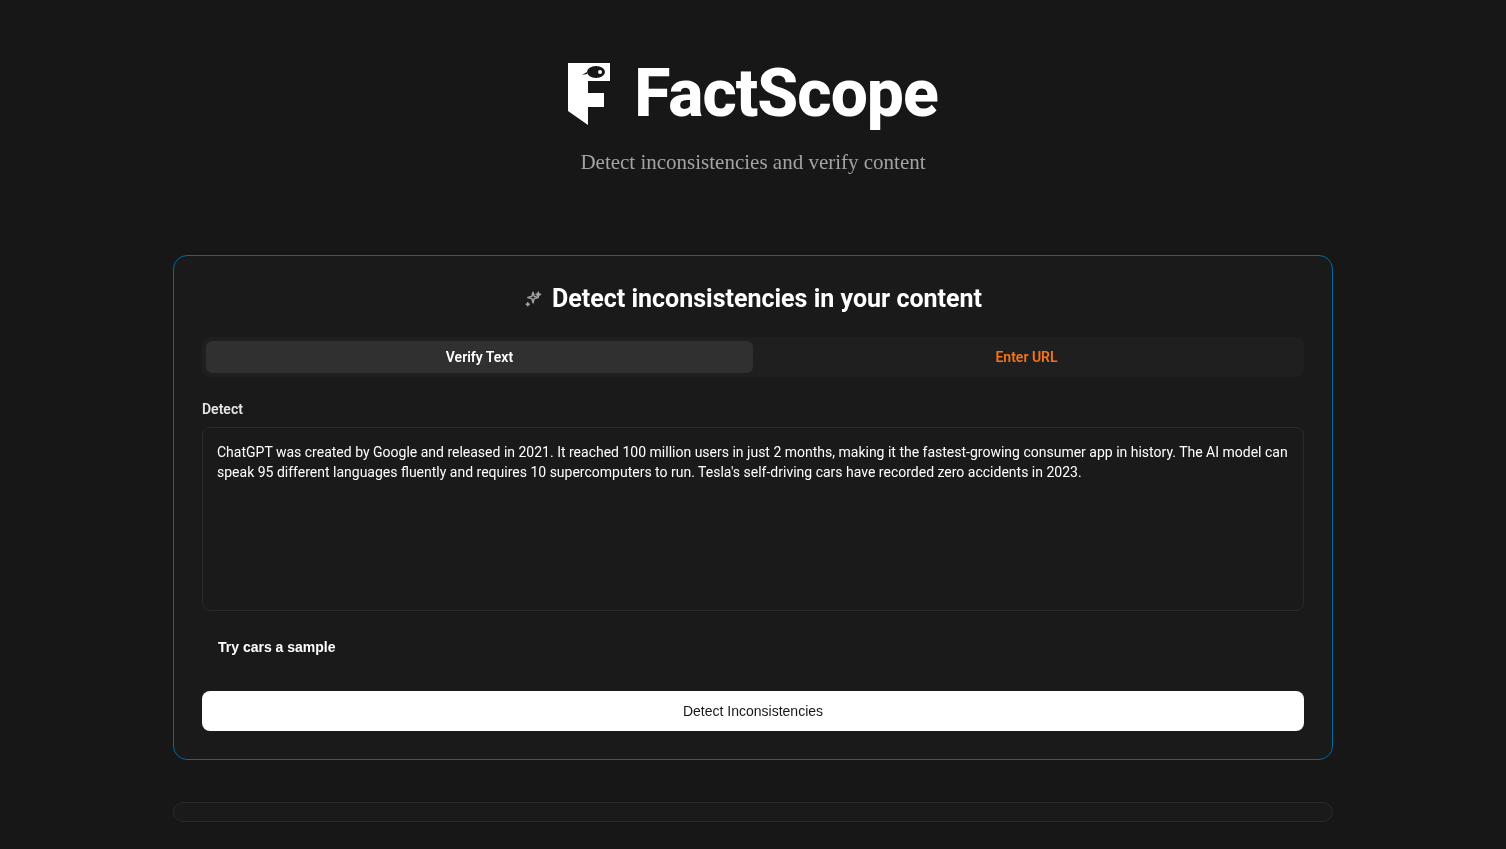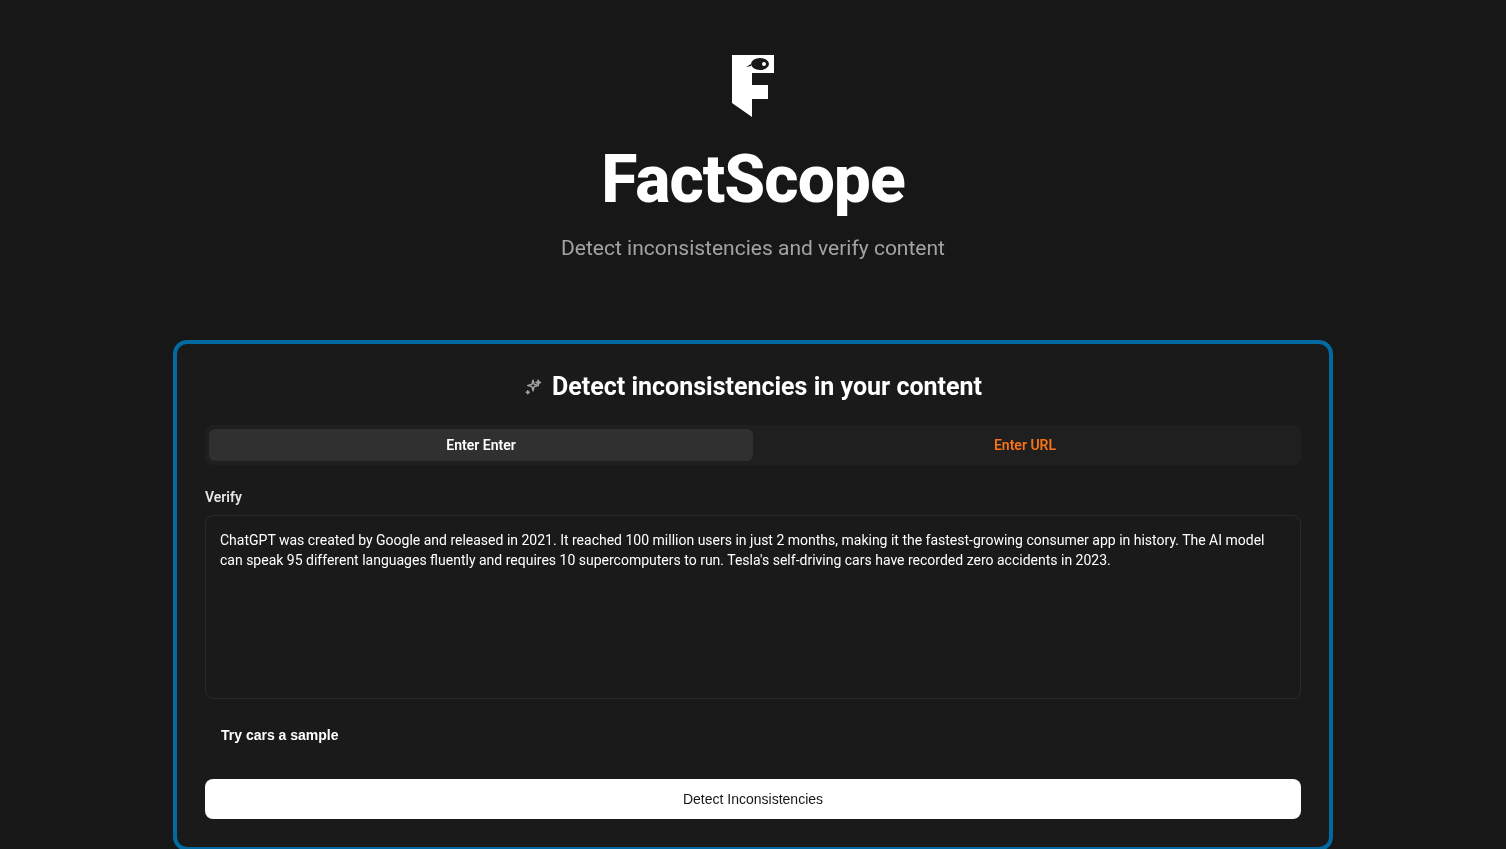--- a/index.html
+++ b/index.html
@@ -26,21 +26,20 @@
       text-align: center;
       margin-bottom: 80px;
     }
     
     .logo-row {
       display: flex;
       align-items: center;
       justify-content: center;
       gap: 24px;
       margin-bottom: 18px;
-      flex-direction: column;
     }
     
     .logo-icon {
       width: 42px;
       height: 62px;
       position: relative;
     }
     
     .logo-icon svg {
       width: 100%;
@@ -51,25 +50,26 @@
       font-size: 66px;
       font-weight: 800;
       letter-spacing: -1px;
       color: #ffffff;
     }
     
     .tagline {
       font-size: 21px;
       color: #a3a3a3;
       font-weight: 400;
+      font-family: Liberation Serif, serif;
     }
     
     .card {
       background-color: #1a1a1a;
-      border: 4px solid #0369a1;
+      border: 1px solid #0369a1;
       border-radius: 14px;
       padding: 28px;
     }
     
     .card-header {
       text-align: center;
       margin-bottom: 24px;
     }
     
     .card-title-row {
@@ -206,25 +206,25 @@
             <path d="M12 3 L13.5 8.5 L19 10 L13.5 11.5 L12 17 L10.5 11.5 L5 10 L10.5 8.5 Z"></path>
             <path d="M19 3 L19.7 5.3 L22 6 L19.7 6.7 L19 9 L18.3 6.7 L16 6 L18.3 5.3 Z"></path>
             <path d="M5 17 L5.5 18.5 L7 19 L5.5 19.5 L5 21 L4.5 19.5 L3 19 L4.5 18.5 Z"></path>
           </svg>
         </span>
         <h2 class="card-title">Detect inconsistencies in your content</h2>
       </div>
     </div>
     
     <div class="tabs">
-      <div class="tab active">Enter Enter</div>
+      <div class="tab active">Verify Text</div>
       <div class="tab inactive">Enter URL</div>
     </div>
     
-    <label class="content-label">Verify</label>
+    <label class="content-label">Detect</label>
     
     <textarea class="textarea" style="">ChatGPT was created by Google and released in 2021. It reached 100 million users in just 2 months, making it the fastest-growing consumer app in history. The AI model can speak 95 different languages fluently and requires 10 supercomputers to run. Tesla's self-driving cars have recorded zero accidents in 2023.</textarea>
     
     <button class="sample-button">Try cars a sample</button>
     
     <button class="detect-button">Detect Inconsistencies</button>
   </div>
 
   <div class="second-card"></div>
 </div>

